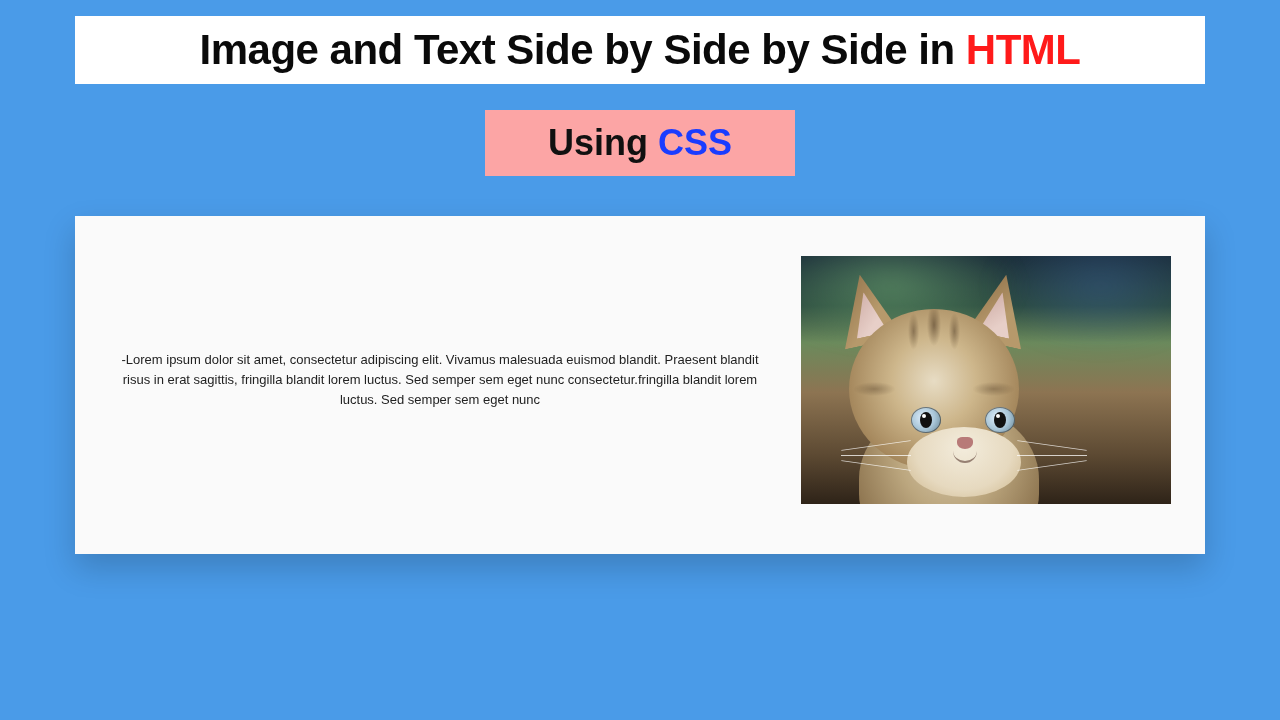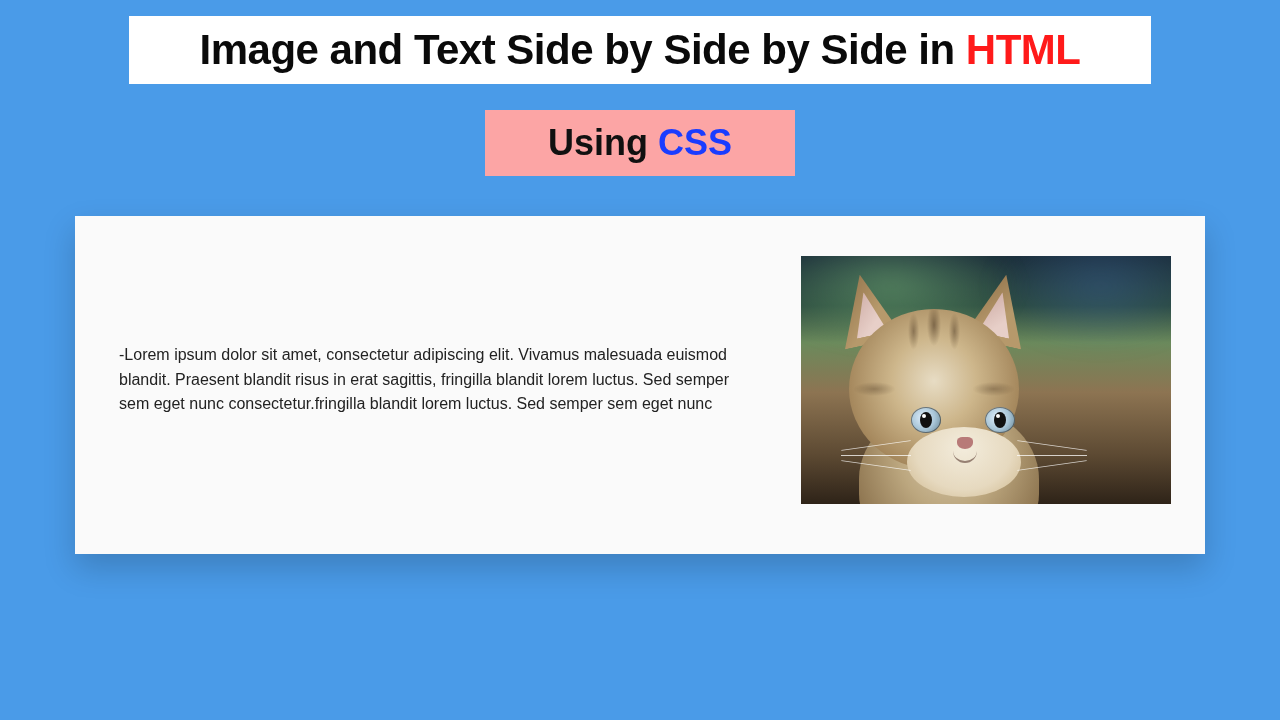--- a/index.html
+++ b/index.html
@@ -6,21 +6,21 @@
   body {
     width: 1280px;
     height: 720px;
     background: #4a9be8;
     font-family: Arial, Helvetica, sans-serif;
     overflow: hidden;
   }
   .title-box {
     background: #ffffff;
     margin: 16px auto 0 auto;
-    width: 1022px;
+    width: 1130px;
     padding: 10px 20px;
     text-align: center;
   }
   .title-box h1 {
     font-size: 42px;
     font-weight: 900;
     color: #0a0a0a;
     letter-spacing: -0.5px;
   }
   .title-box h1 .accent-red { color: #ff1a1a; }
@@ -42,21 +42,22 @@
     width: 1130px;
     margin: 40px auto 0 auto;
     padding: 40px 34px 50px 34px;
     box-shadow: 0 14px 30px rgba(0,0,0,0.18);
     display: flex;
     align-items: center;
     gap: 30px;
   }
   .card .text-col {
     flex: 1;
-    font-size: 16px;
+    text-align: center;
+    font-size: 13px;
     line-height: 1.55;
     color: #222;
     padding: 0 10px;
   }
   .card .img-col {
     width: 370px;
     height: 248px;
     flex-shrink: 0;
     position: relative;
     overflow: hidden;

